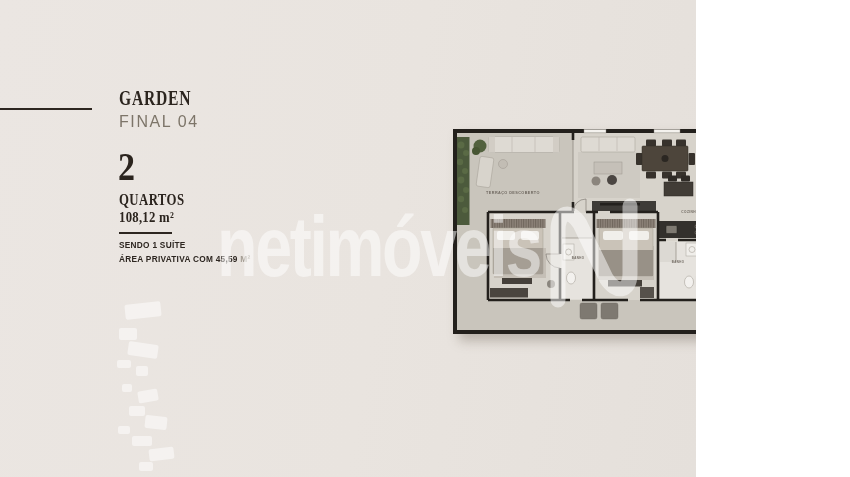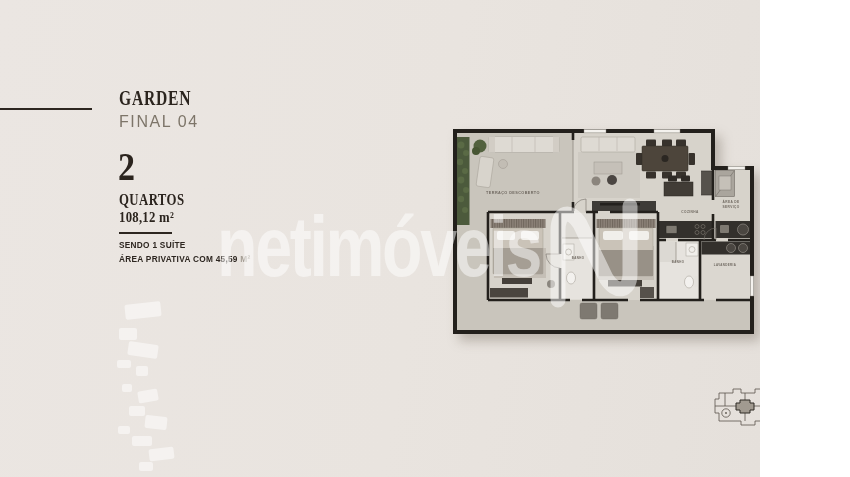--- a/index.html
+++ b/index.html
@@ -1,17 +1,17 @@
 <!DOCTYPE html>
 <html><head>
 <meta charset="utf-8">
 <style>
   html,body{margin:0;padding:0;}
   .stage{
-    position:relative;width:760px;height:477px;overflow:hidden;
+    position:relative;width:696px;height:477px;overflow:hidden;
     background:linear-gradient(100deg,#ebe6e2 0%,#e9e4df 55%,#e5e0db 100%);
     font-family:"Liberation Sans",sans-serif;
   }
   .abs{position:absolute;}
   
   .rule-left{left:0;top:108px;width:92px;height:2px;background:#2d2620;}
   .title{left:119px;top:87px;font-family:"Liberation Serif",serif;font-weight:700;
          font-size:20px;letter-spacing:1px;color:#2b241e;transform:scaleX(.78);
          transform-origin:left top;white-space:nowrap;}
   .subtitle{left:119px;top:113px;font-size:16px;letter-spacing:1.6px;color:#7d7569;white-space:nowrap;}

